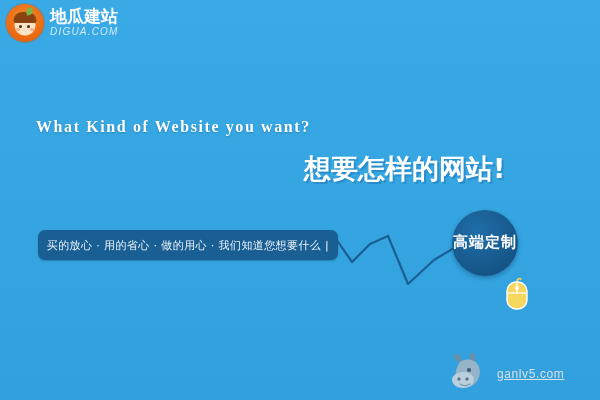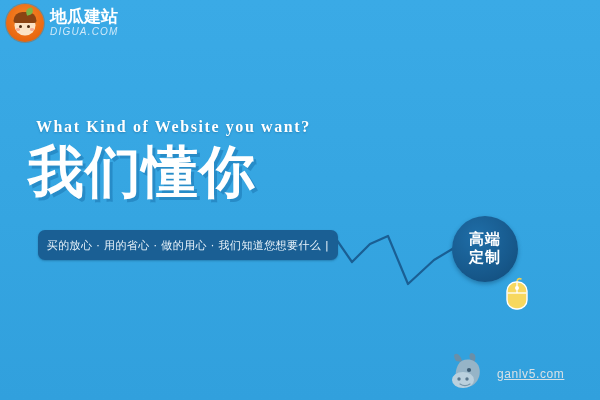--- a/index.html
+++ b/index.html
@@ -192,27 +192,27 @@
     left: 330px;
     top: 222px;
     width: 190px;
     height: 80px;
   }
 
   
   #badge {
     position: absolute;
     left: 452px;
-    top: 216px;
+    top: 210px;
     width: 66px;
     height: 66px;
     border-radius: 50%;
     background: radial-gradient(circle at 38% 32%, #1f6ea8 0%, #17598c 60%, #114a78 100%);
     display: flex;
-    flex-direction: column;
+    flex-direction: row;
     align-items: center;
     justify-content: center;
     box-shadow: 0 2px 4px rgba(10,55,90,.4);
   }
   .badge-line {
     font-family: "DejaVu Sans", sans-serif;
     font-weight: bold;
     font-size: 15px;
     line-height: 1.18;
     color: #ffffff;
@@ -275,21 +275,21 @@
       <div id="logo-cheek-l"></div>
       <div id="logo-cheek-r"></div>
     </div>
     <div id="logo-text">
       <div id="logo-cn">地瓜建站</div>
       <div id="logo-en">DIGUA.COM</div>
     </div>
   </div>
 
   <div id="eyebrow" class="layer">What Kind of Website you want?</div>
-  <div id="headline-cn" class="layer">我们懂你</div>
+  <div id="sub-cn" class="layer">想要怎样的网站!</div>
 
   <div id="tagline" class="layer">
     <span id="tagline-text">买的放心 · 用的省心 · 做的用心 · 我们知道您想要什么 |</span>
   </div>
 
   <svg id="connector" class="layer" viewBox="0 0 190 80">
     <polyline points="4,14 22,40 40,22 58,14 78,62 104,38 124,26 140,20" fill="none" stroke="#1a5f94" stroke-width="2.2" stroke-linejoin="round" stroke-linecap="round"></polyline>
   </svg>
 
   <div id="badge" class="layer">

